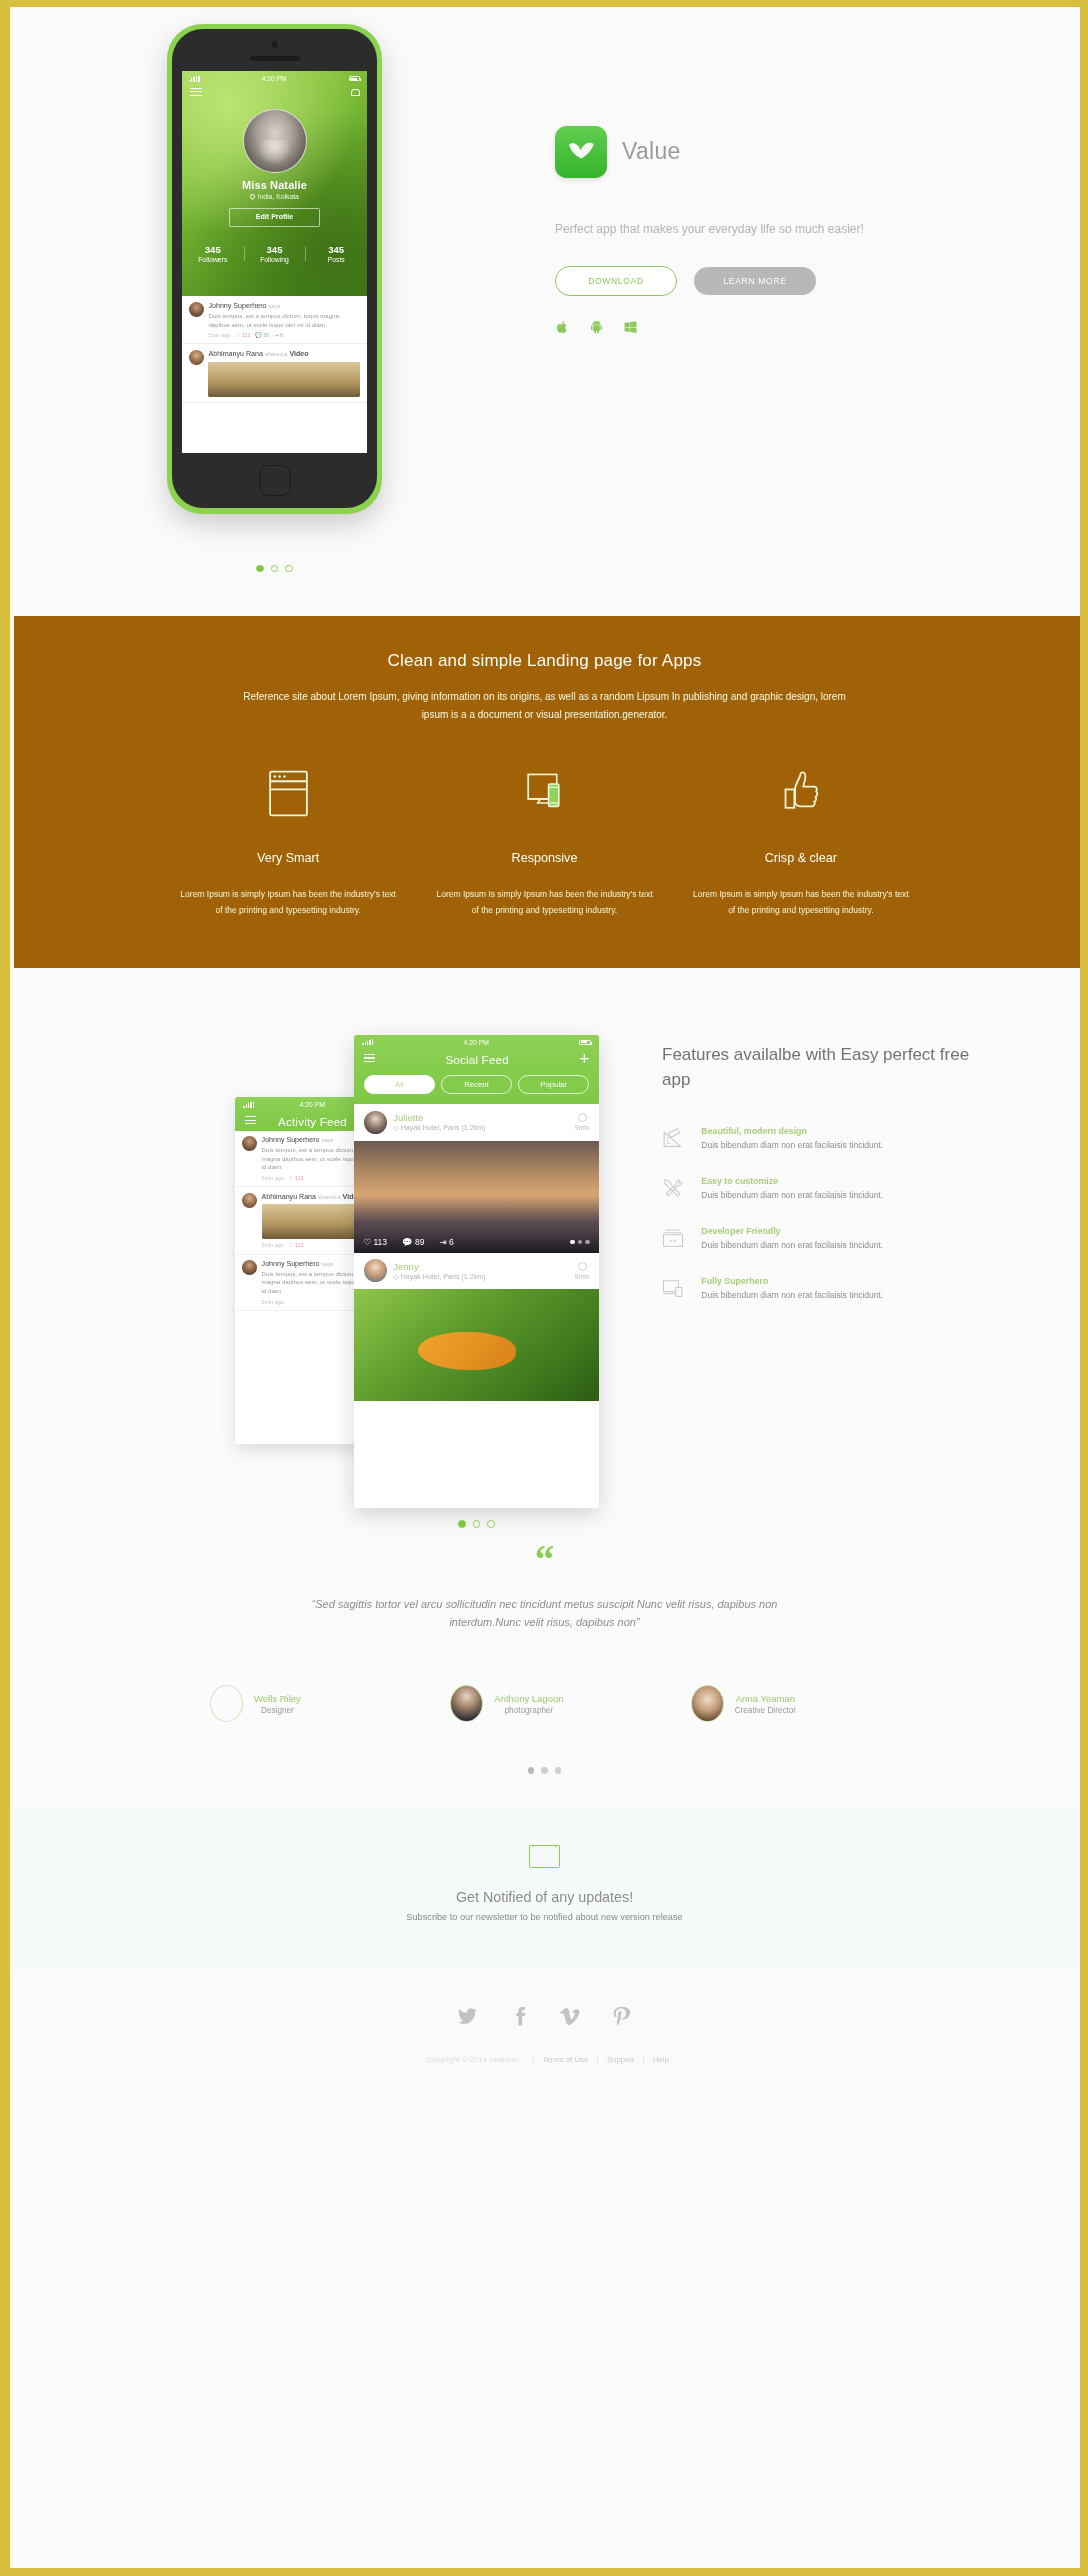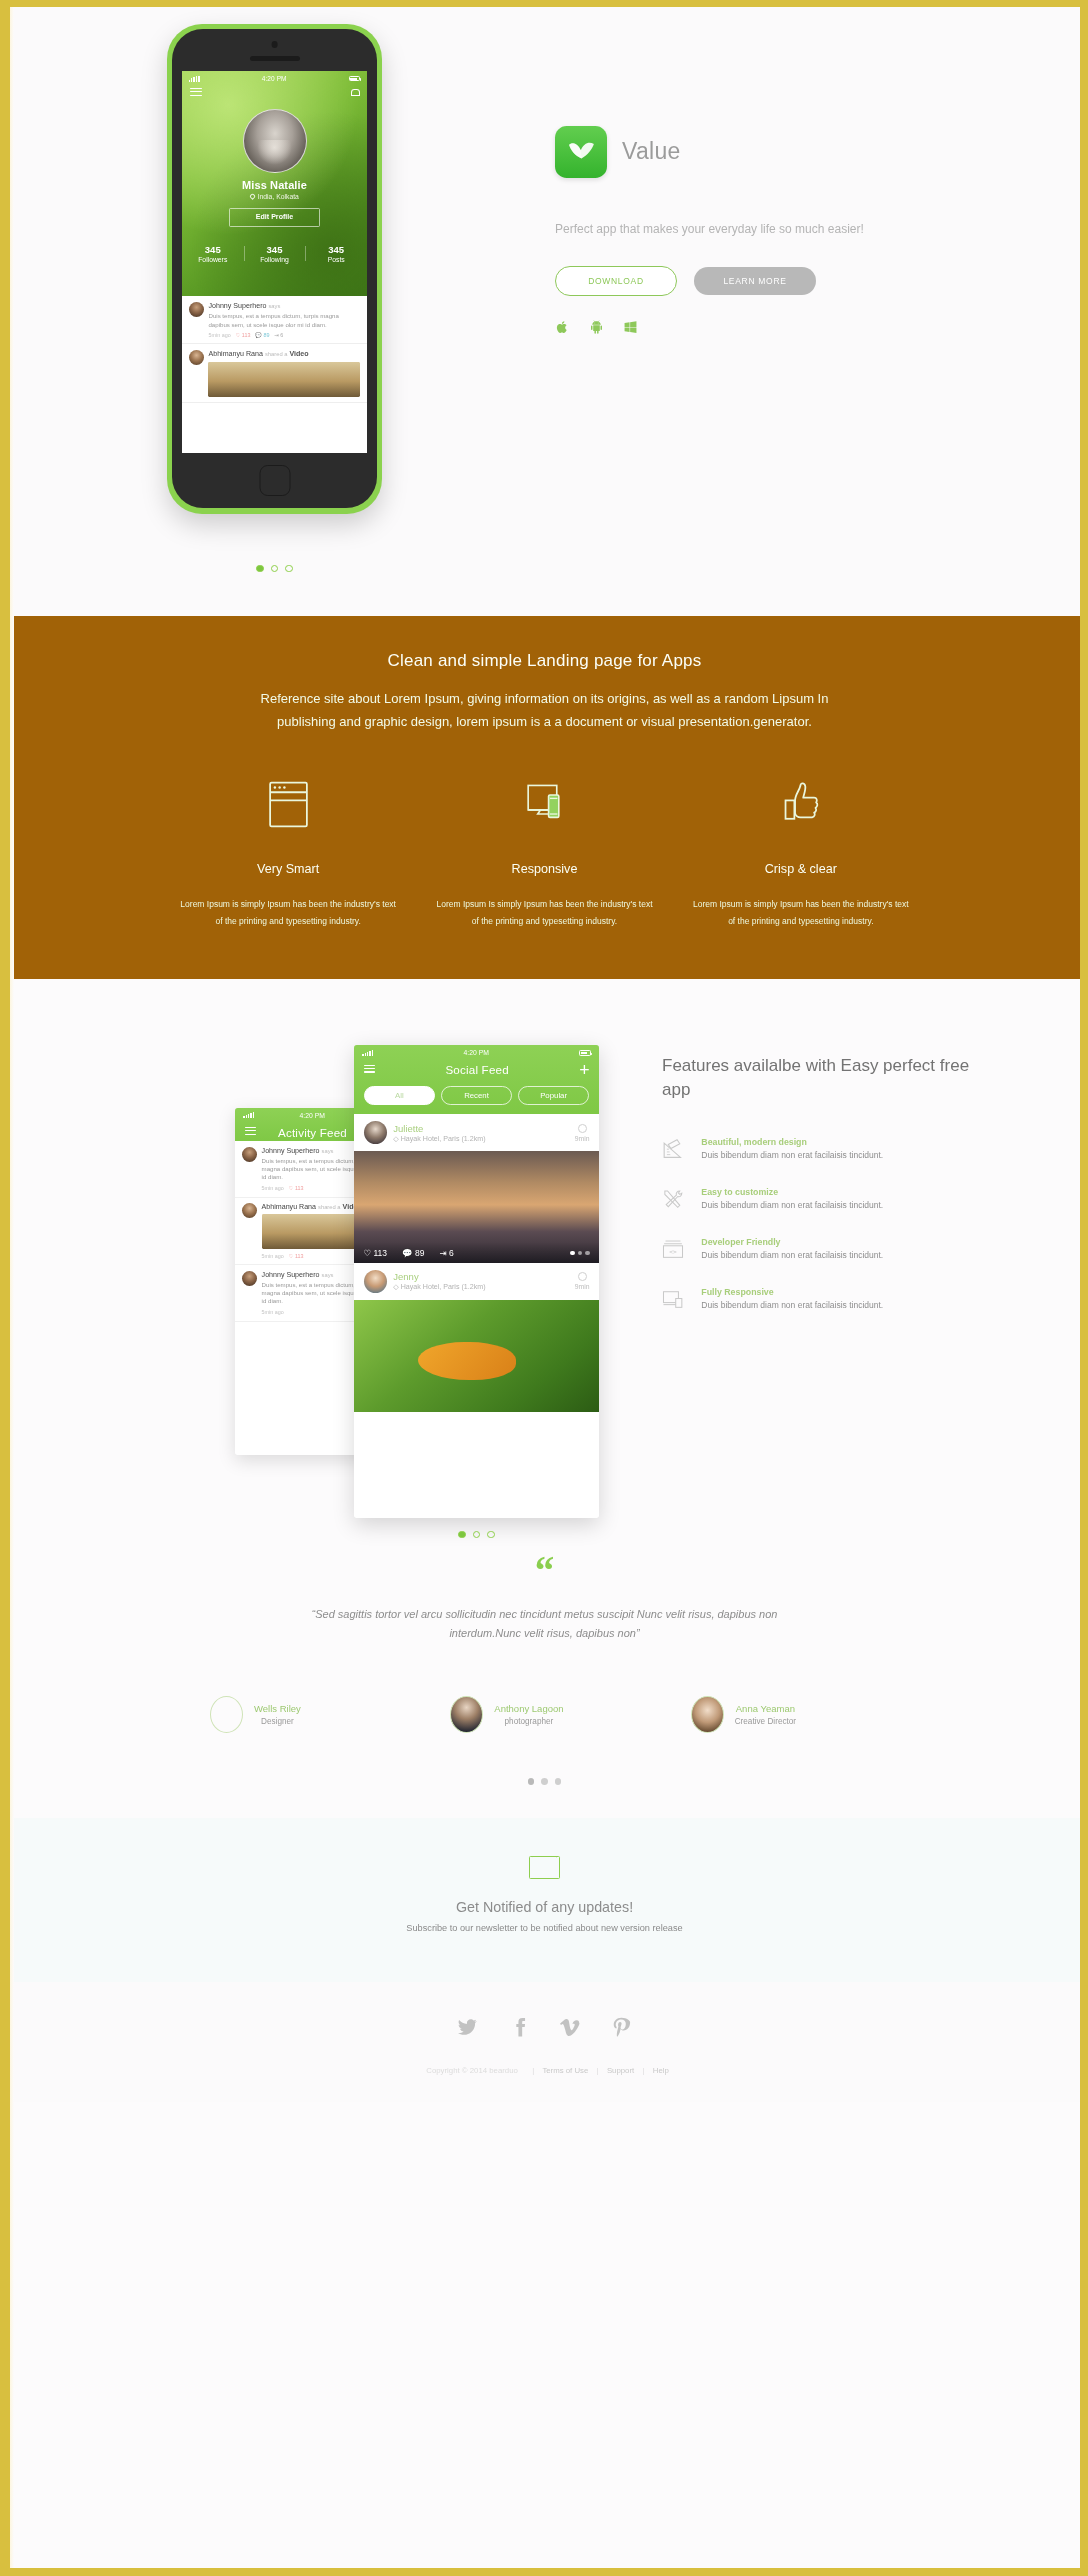--- a/index.html
+++ b/index.html
@@ -152,21 +152,21 @@
   .plat svg{width:100%;height:100%;display:block;fill:currentColor;}
   .dots { position:absolute; left:75px; top: 558px; width:215px; display:flex; justify-content:center; gap:6.8px;}
   .dot { width:7.5px;height:7.5px;border-radius:50%;border:1.1px solid #8ed04a; }
   .dot.on { background:#7dc63f; }
 
   
   .green {
     background:#a16207; padding: 35px 0 50px; color:#fff; position:relative;
   }
   .green h2 { text-align:center; font-size:17px; font-weight:normal; letter-spacing:0.2px; color:#fcfff8;}
-  .green .lead { width: 612px; margin: 17.7px auto 0; text-align:center; font-size:13px; line-height:1.75; color:#f2fbe8;}
+  .green .lead { width: 612px; margin: 17.7px auto 0; text-align:center; font-size:10px; line-height:1.75; color:#f2fbe8;}
   .cols { display:flex; margin-top: 44px; width:769px; margin-left:auto; margin-right:auto; }
   .col { flex:1; text-align:center; padding: 0 17.7px;}
   .col-ico { height:53px; display:flex;align-items:center;justify-content:center;}
   .col-ico svg{display:block;}
   .col h3 { margin-top: 31px; font-size:12.6px; font-weight:normal; color:#fbfff5;}
   .col p { margin-top: 20.4px; font-size:8.5px; line-height:1.9; color:#eefae1;}
 
   
   .features { position:relative; padding: 49px 0 0; background:#fcfbfc; height: 551px;}
   .feat-inner { width:905px; margin:0 auto; position:relative; height:100%;}
@@ -613,21 +613,21 @@
 
           <div class="feat-item">
             <div class="feat-ico">
               <svg viewBox="0 0 32 30">
                   <rect x="2" y="4" width="22" height="16" fill="none" stroke="#c9c9c9" stroke-width="1.5"></rect>
                   <line x1="2" y1="23" x2="24" y2="23" stroke="#c9c9c9" stroke-width="1.5"></line>
                   <rect x="20" y="14" width="9" height="13" fill="#fcfbfc" stroke="#c9c9c9" stroke-width="1.5"></rect>
                 </svg>
             </div>
             <div>
-              <div class="feat-t">Fully Responsive</div>
+              <div class="feat-t">Fully Superhero</div>
               <div class="feat-d">Duis bibendum diam non erat facilaisis tincidunt.</div>
             </div>
           </div>
 
         </div>
       </div>
     </div>
   </section>
 
   <section class="testi">

